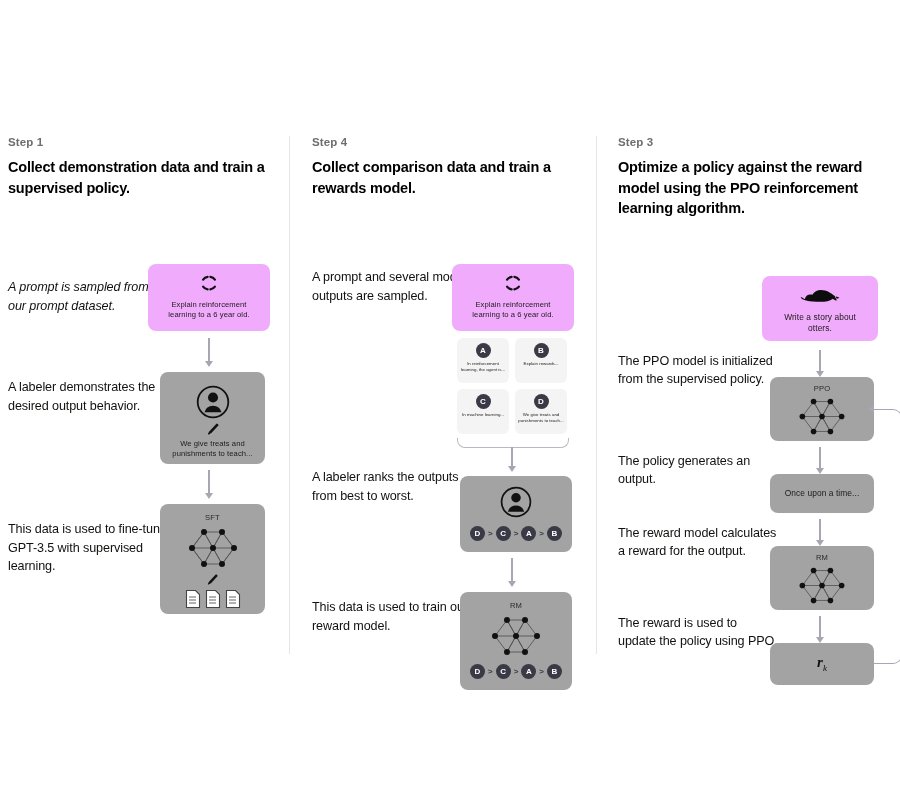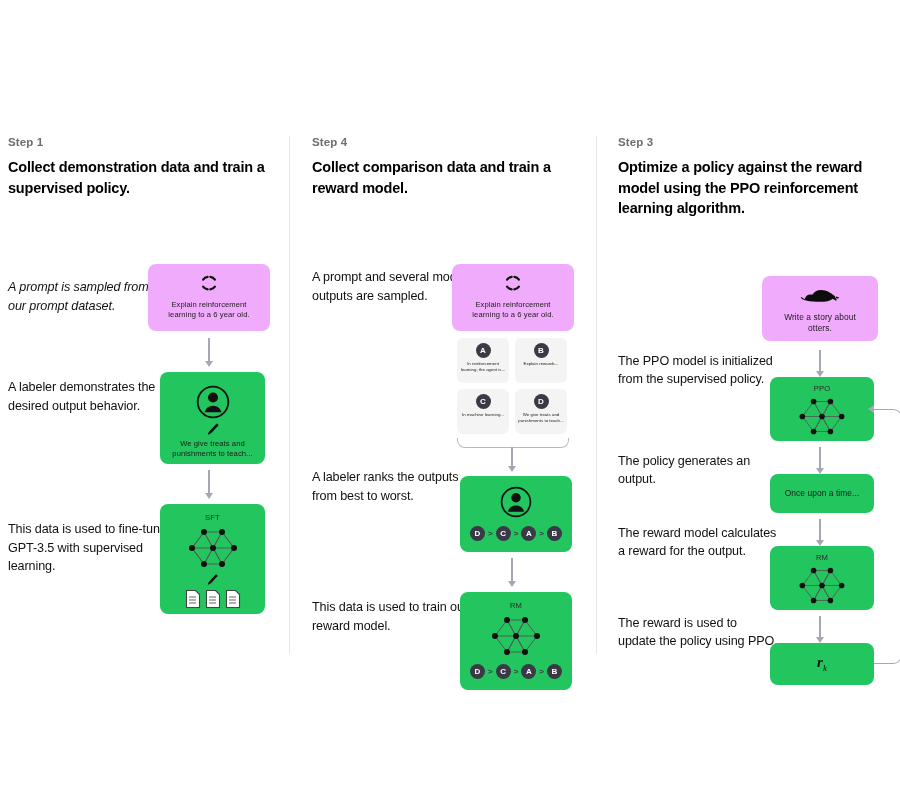--- a/index.html
+++ b/index.html
@@ -64,21 +64,21 @@
     font-size: 12.6px;
     line-height: 1.48;
     color: #13110f;
     letter-spacing: -0.1px;
     width: 160px;
   }
 
   .box {
     position: absolute;
     border-radius: 8px;
-    background: #22c55e;
+    background: #a3a3a3;
     box-sizing: border-box;
   }
   .box.green { background: #f0abfc; }
 
   .boxtext {
     font-size: 7.6px;
     line-height: 1.35;
     text-align: center;
     color: #1d1b19;
     letter-spacing: 0.01em;
@@ -268,21 +268,21 @@
             <path d="M45 9 h7 M45 12 h7 M45 15 h7"></path>
           </g>
         </svg>
       </div>
 
     </div>
   </div>
 
   <div class="col c2">
     <div class="step-label">Step 4</div>
-    <div class="step-title">Collect comparison data and train a reward model.</div>
+    <div class="step-title">Collect comparison data and train a rewards model.</div>
 
     <div class="rows" style="height:500px;">
 
       <div class="caption" style="left:0;top:70px;">A prompt and several model outputs are sampled.</div>
       <div class="caption" style="left:0;top:270px;">A labeler ranks the outputs from best to worst.</div>
       <div class="caption" style="left:0;top:400px;">This data is used to train our reward model.</div>
 
       <div class="box green" style="left:140px;top:66px;width:122px;height:67px;padding-top:10px;">
         <svg class="pencil" width="22" height="20" viewBox="0 0 24 22">
           <g fill="none" stroke="#111" stroke-width="2.4" stroke-linecap="round">

